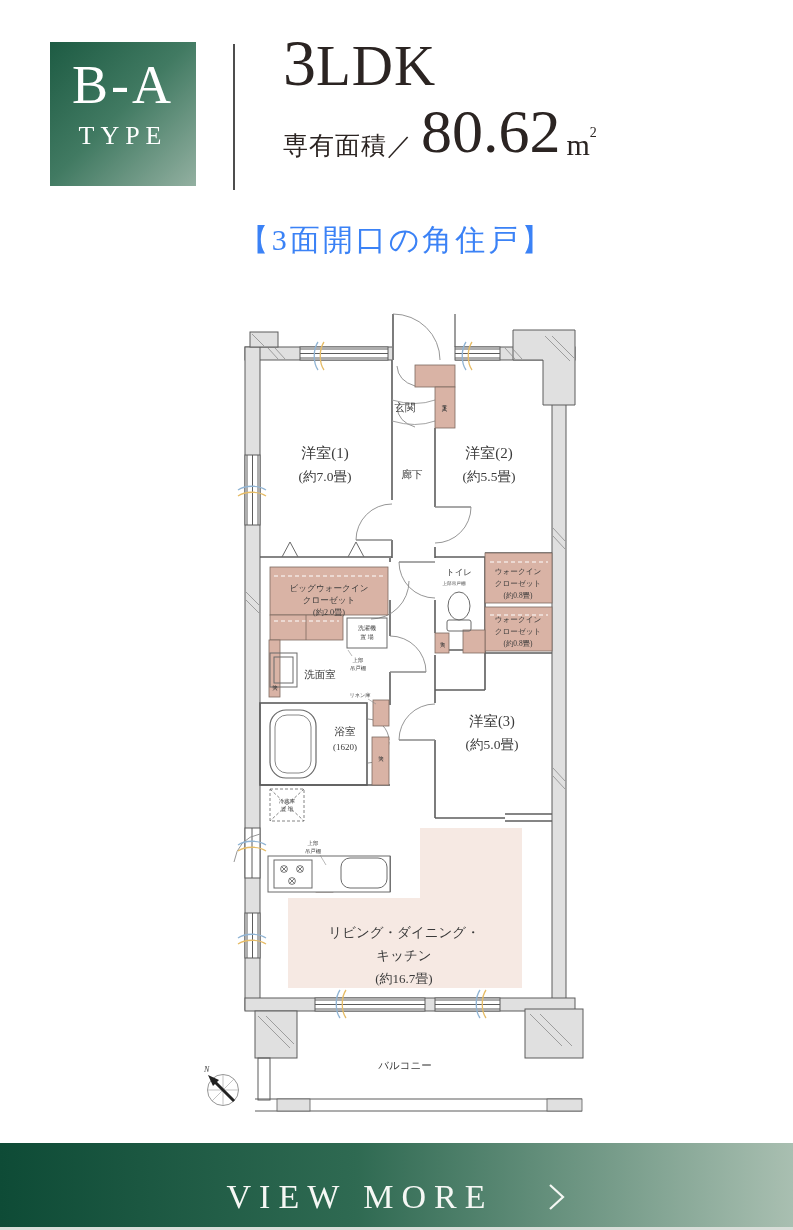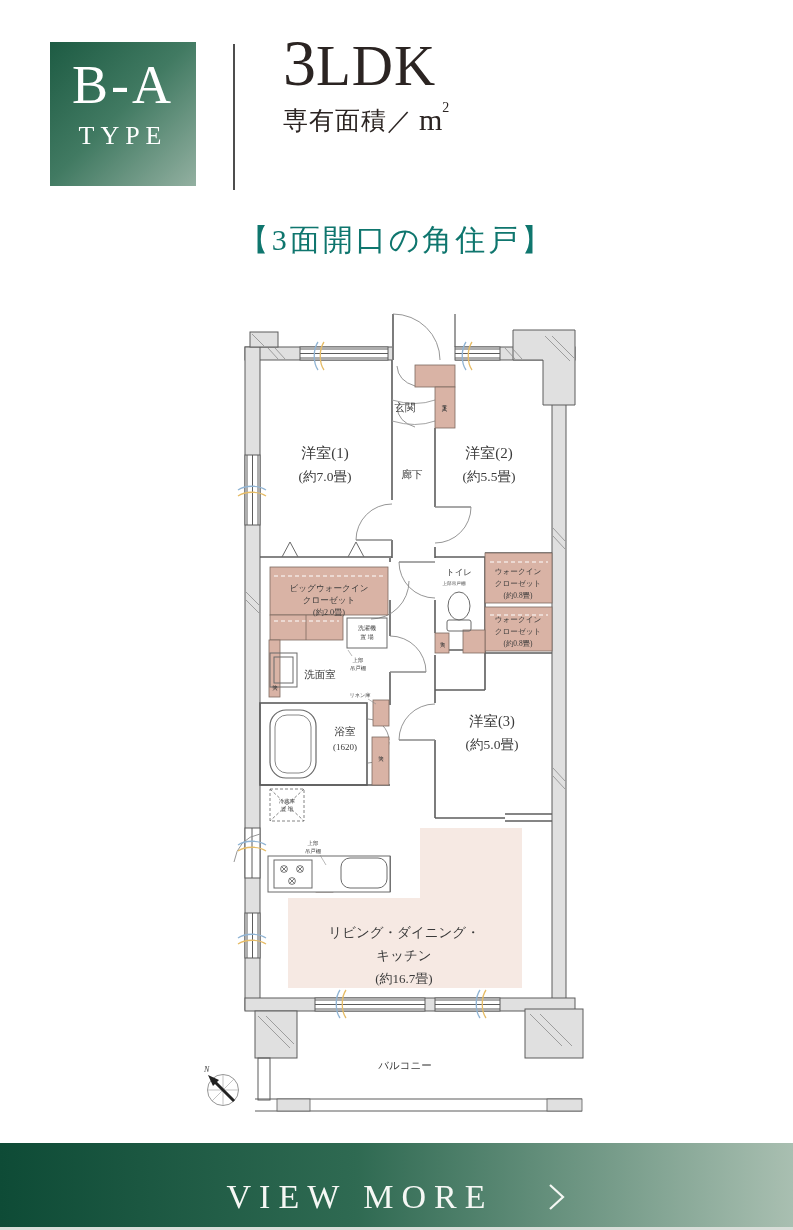--- a/index.html
+++ b/index.html
@@ -22,21 +22,21 @@
   .plan-number{font-size:66px;line-height:1;}
   .plan-type{font-size:57px;letter-spacing:1px;text-align:right;}
   .plan-suffix{font-size:29px;letter-spacing:1px;margin-left:4px;}
   .area-row{margin-top:2px;align-items:flex-end;}
   .area-label{font-size:25px;letter-spacing:1px;}
   .area-value{font-size:62px;line-height:1;margin-left:8px;}
   .area-unit{font-size:30px;margin-left:6px;}
   .area-exp{font-size:14px;vertical-align:18px;}
   .catch{
     position:absolute;left:0;top:220px;width:100%;text-align:center;
-    font-size:30px;letter-spacing:3px;color:#0f766e;
+    font-size:30px;letter-spacing:3px;color:#3b82f6;
   }
   
   .plan-wrap{position:absolute;left:200px;top:300px;width:440px;height:820px;}
   svg text{font-family:"Liberation Serif", serif;fill:#3a3a3a;}
   .vtx{writing-mode:vertical-rl;text-orientation:upright;}
   
   .footer{
     position:absolute;left:0;top:1143px;width:793px;height:108px;
     background:linear-gradient(90deg,#0e4b36 0%,#2f6a52 45%,#a9bfb1 100%);
     display:flex;align-items:center;justify-content:center;cursor:pointer;
@@ -54,20 +54,21 @@
 </div>
 <div class="hdr-divider"></div>
 
 <div class="spec">
   <div class="spec-row">
     <span class="plan-number">3</span>
       <span class="plan-type">LDK</span>
   </div>
   <div class="spec-row area-row">
     <span class="area-label">専有面積／</span>
+    <span class="area-value">80.62</span>
     <span class="area-unit"><span>m</span><span class="area-exp">2</span></span>
   </div>
 </div>
 
 <div class="catch">【3面開口の角住戸】</div>
 
 <div class="plan-wrap">
 <svg width="440" height="820" viewBox="0 0 440 820">
 
   <g>

